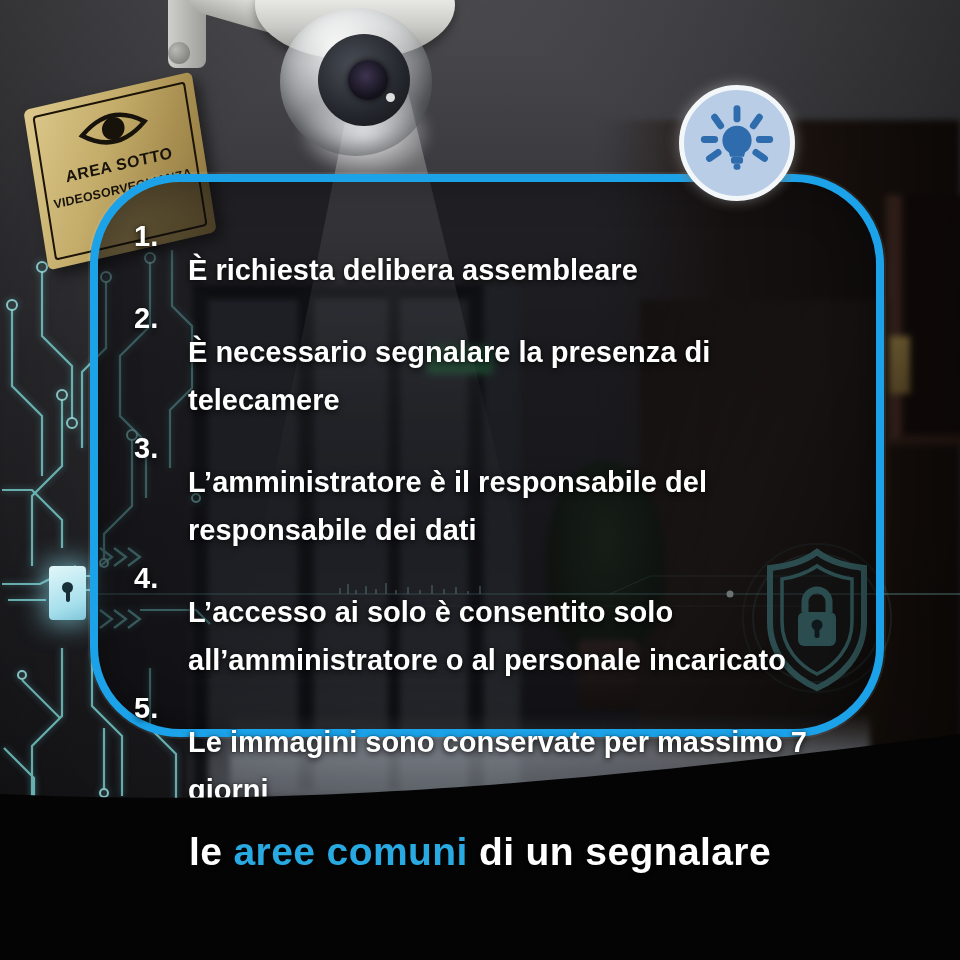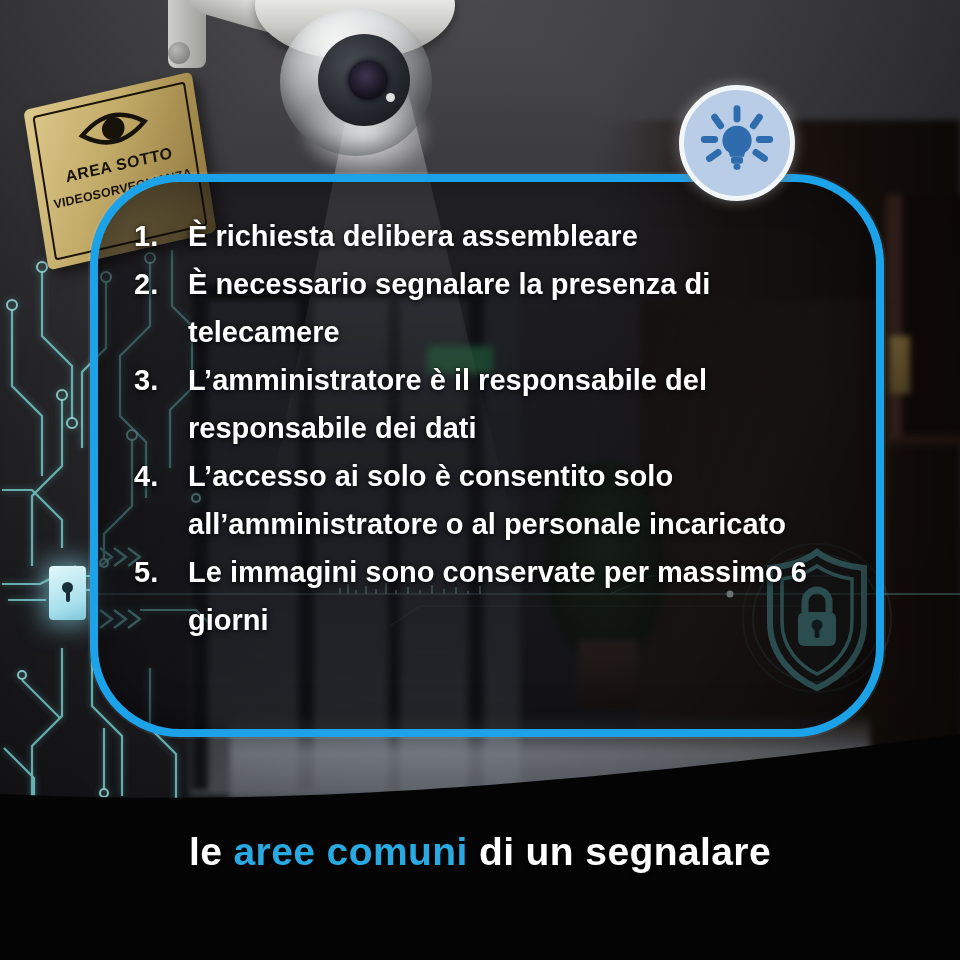--- a/index.html
+++ b/index.html
@@ -64,21 +64,21 @@
   
   .shield{position:absolute;left:742px;top:540px;z-index:3;}
   
   .panel{position:absolute;left:90px;top:174px;width:794px;height:563px;z-index:5;box-sizing:border-box;
     border:8px solid #1BA2E9;border-radius:90px;background:rgba(10,10,13,.50);
     box-shadow:0 0 0 2px rgba(255,255,255,.08), inset 0 0 40px rgba(0,0,0,.35);}
   .rules{list-style:none;margin:0;padding:30px 30px 0 36px;}
   .rule{display:flex;align-items:flex-start;color:#fff;font-weight:700;font-size:29px;line-height:48px;
     text-shadow:0 2px 6px rgba(0,0,0,.75),0 0 2px rgba(0,0,0,.5);}
   .rule .num{flex:none;width:54px;}
-  .rule .txt{flex:1;max-width:660px;}
+  .rule .txt{flex:1;max-width:660px;margin-top:34px;}
   
   .bulb{position:absolute;left:679px;top:85px;width:116px;height:116px;z-index:6;border-radius:50%;
     background:#b9cde6;border:5px solid #f4f7f9;box-sizing:border-box;
     box-shadow:0 0 14px rgba(255,255,255,.4),0 4px 10px rgba(0,0,0,.4);
     display:flex;align-items:center;justify-content:center;}
   
   .footer{position:absolute;left:0;top:728px;width:960px;height:232px;z-index:7;}
   .footer .solid{position:absolute;left:0;top:78px;width:100%;height:154px;background:#040404;}
   .headline{position:absolute;top:98px;width:100%;text-align:center;color:#fff;font-weight:700;
     font-size:39px;line-height:52px;letter-spacing:.4px;z-index:8;
@@ -232,21 +232,21 @@
       <li class="rule">
         <span class="num">3.</span>
         <span class="txt">L’amministratore è il responsabile del responsabile dei dati</span>
       </li>
       <li class="rule">
         <span class="num">4.</span>
         <span class="txt">L’accesso ai solo è consentito solo all’amministratore o al personale incaricato</span>
       </li>
       <li class="rule">
         <span class="num">5.</span>
-        <span class="txt">Le immagini sono conservate per massimo 6 giorni</span>
+        <span class="txt">Le immagini sono conservate per massimo 7 giorni</span>
       </li>
     </ol>
   </div>
 
   <div class="bulb">
     <svg width="86" height="86" viewBox="0 0 100 100">
       <g fill="#2F6CAD">
         <circle cx="50" cy="47" r="17"></circle>
         <path d="M38,52 h24 l-4,14 h-16 Z"></path>
         <rect x="43" y="66" width="14" height="8" rx="3"></rect>

